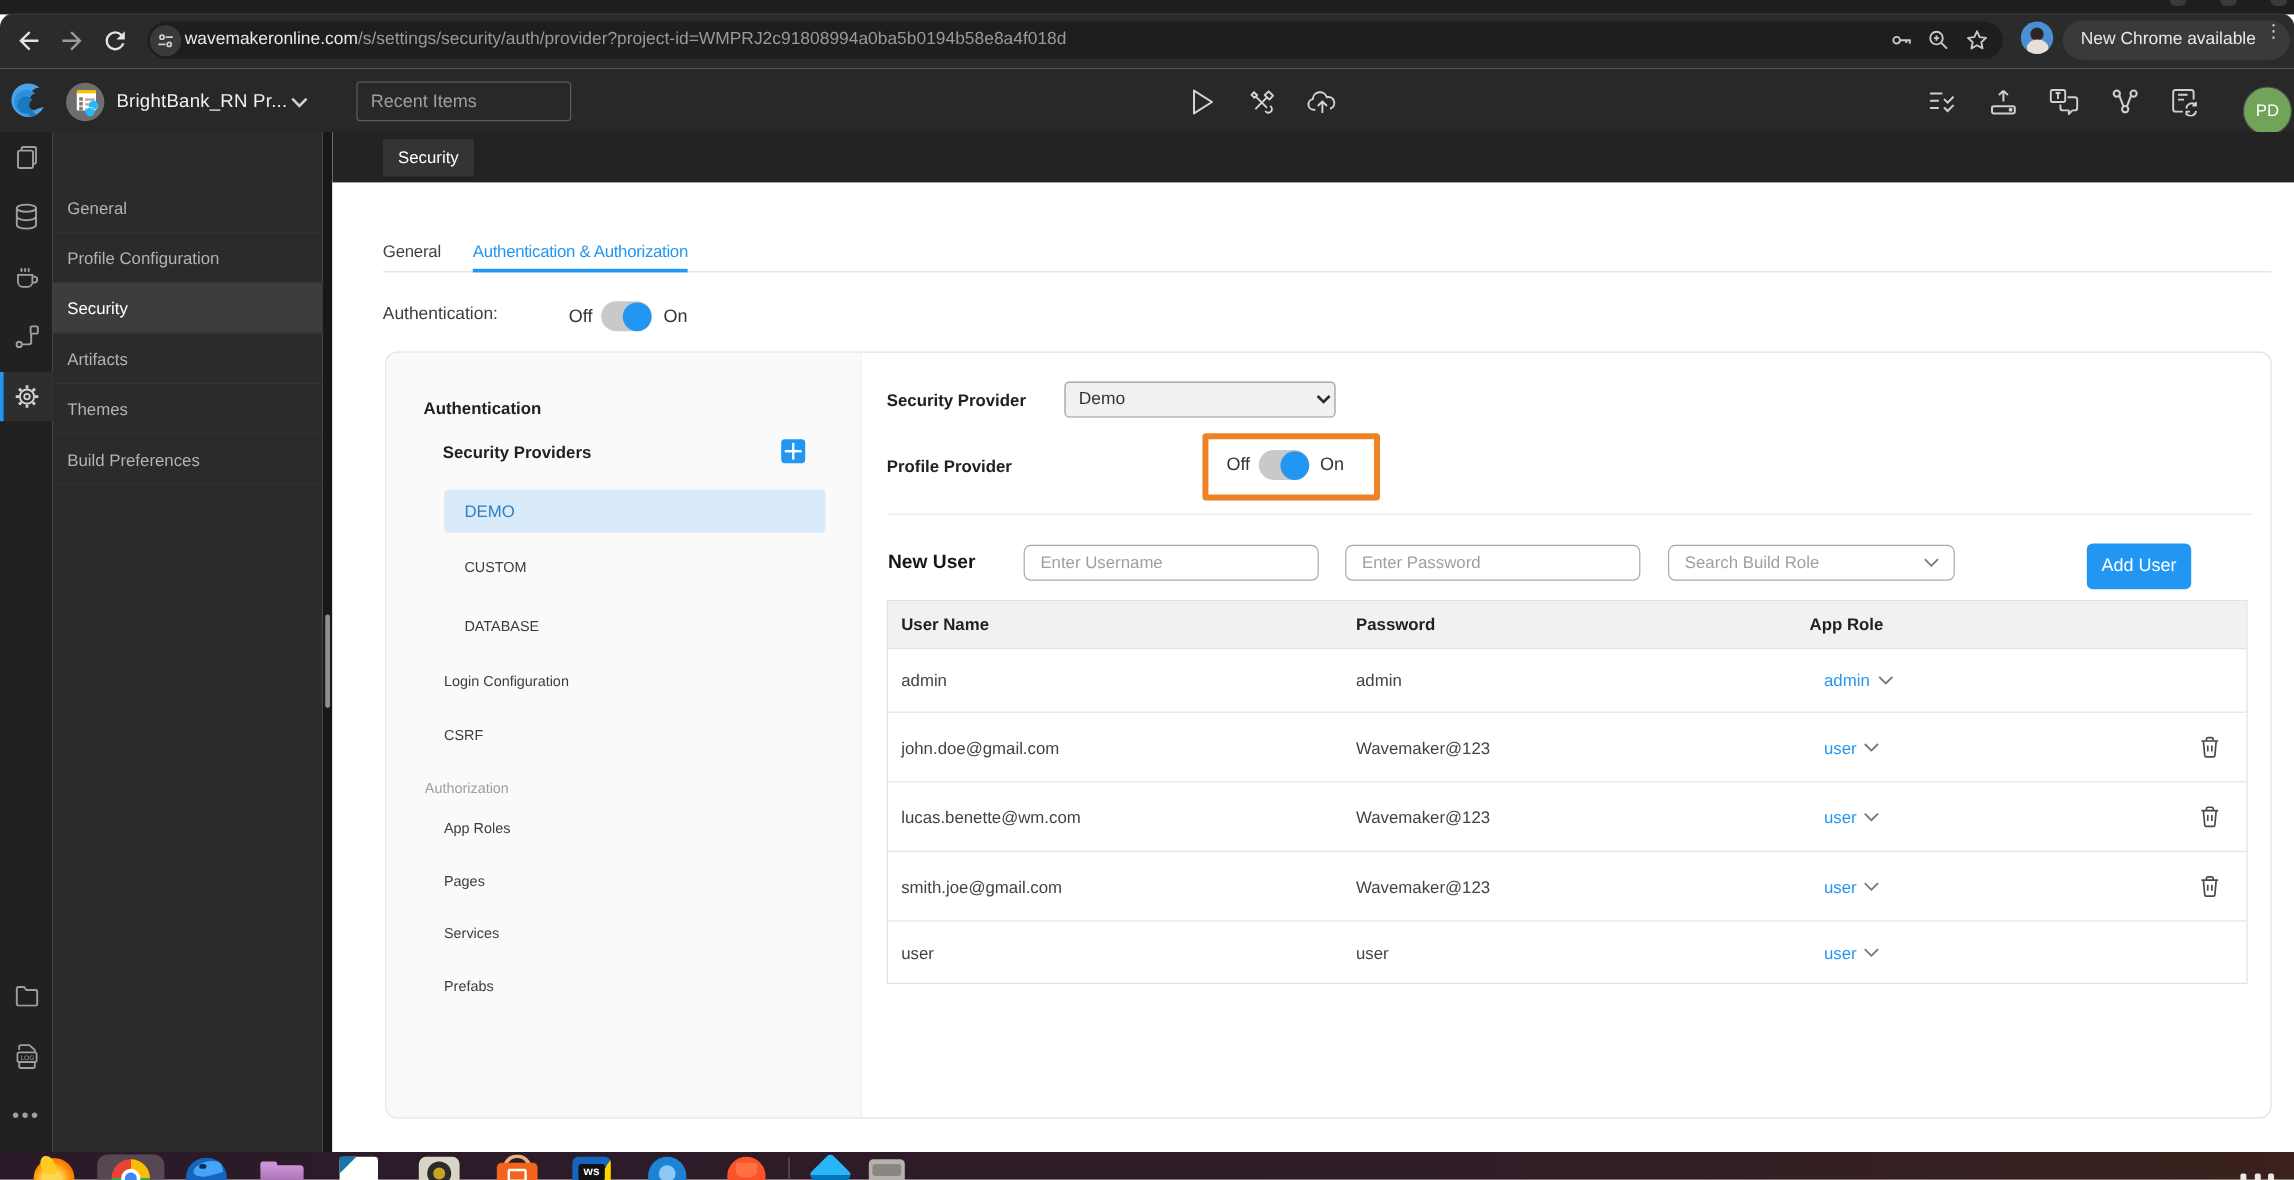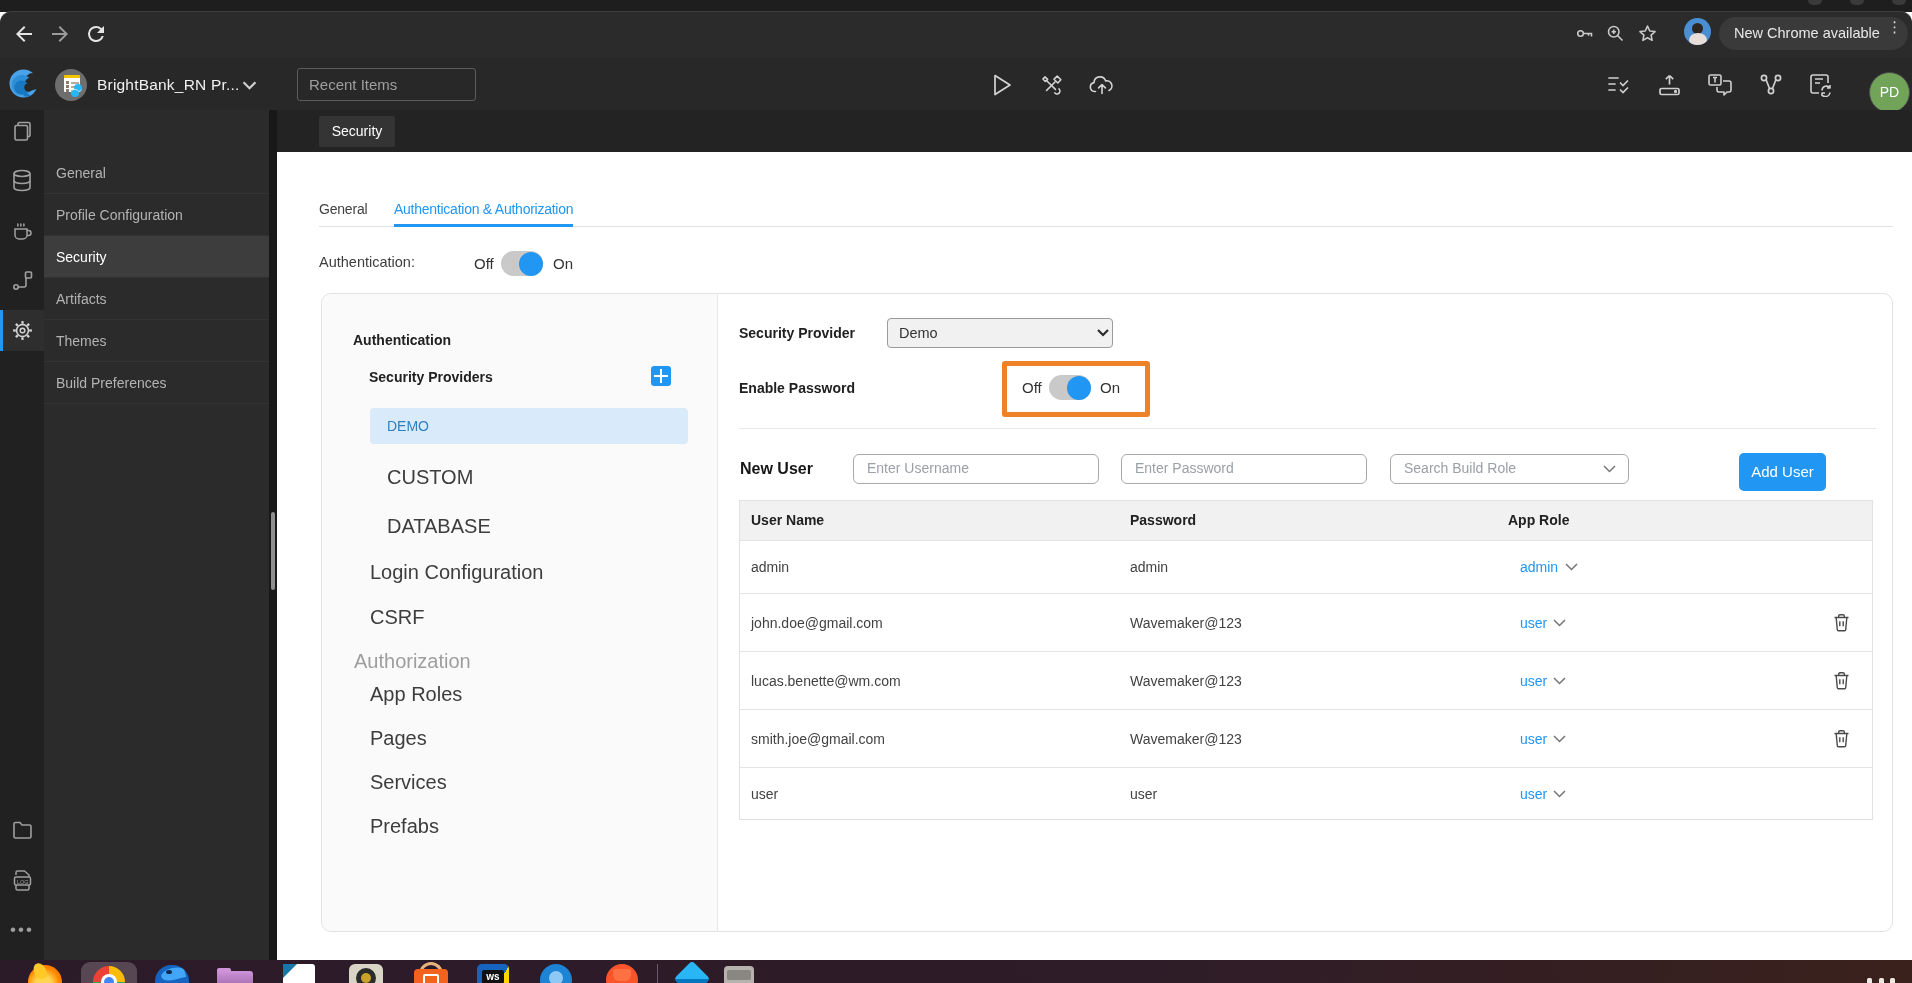--- a/index.html
+++ b/index.html
@@ -24,21 +24,21 @@
     font-size:15px; color:#e2e2e2; border-bottom:1px solid #3a3a3a;}
   .pitem { position:absolute; left:0; width:225px; height:42px; line-height:42px;
     padding-left:12px; font-size:14px; color:#b3b3b3; border-bottom:1px solid #333; }
   .pitem.active { background:#3d3d3d; color:#fff; }
   
   #bigpanel { left:44px; top:183px; width:1572px; height:639px;
     border:1px solid #e2e2e2; border-radius:10px; background:#fff; }
   #navpane { left:0; top:0; width:396px; height:637px; background:#fafafa;
     border-right:1px solid #e9e9e9; border-radius:10px 0 0 10px; }
   .navb { position:absolute; font-size:14px; font-weight:bold; color:#212121; }
-  .navi { position:absolute; font-size:20px; color:#3d3d3d; }
+  .navi { position:absolute; font-size:12px; color:#3d3d3d; }
   #demoitem { left:48px; top:114px; width:318px; height:36px; background:#d9eafa; border-radius:4px;
     line-height:36px; padding-left:17px; font-size:14px; color:#2f80bf; }
   
   .track { position:absolute; width:42px; height:25px; border-radius:13px; background:#c9c9c9; }
   .knob { position:absolute; width:24px; height:24px; border-radius:50%; background:#2196f3; }
   .tlab { position:absolute; font-size:15px; color:#333; }
   
   #utable { left:417px; top:206px; width:1134px; height:320px; border:1px solid #e1e1e1; }
   .th { position:absolute; top:0; height:39px; line-height:39px; font-size:14px; font-weight:bold; color:#212121; }
   #thead { position:absolute; left:0; top:0; width:1132px; height:39px; background:#f1f1f1; }
@@ -59,20 +59,30 @@
 <div class="abs" id="toolbar">
   <svg class="abs" style="left:12px;top:10px" width="24" height="24" viewBox="0 0 24 24">
       <path d="M20 11H7.8l5.6-5.6L12 4l-8 8 8 8 1.4-1.4L7.8 13H20z" fill="#e4e4e4"></path>
     </svg>
   <svg class="abs" style="left:48px;top:10px" width="24" height="24" viewBox="0 0 24 24">
       <path d="M4 11h12.2l-5.6-5.6L12 4l8 8-8 8-1.4-1.4 5.6-5.6H4z" fill="#9b9b9b"></path>
     </svg>
   <svg class="abs" style="left:84px;top:10px" width="24" height="24" viewBox="0 0 24 24">
       <path d="M17.65 6.35A7.96 7.96 0 0 0 12 4a8 8 0 1 0 7.73 10h-2.08A6 6 0 1 1 12 6c1.66 0 3.14.69 4.22 1.78L13 11h7V4z" fill="#e4e4e4"></path>
     </svg>
+  <div class="abs" id="urlpill">
+    <div class="abs" style="left:2px;top:2.5px;width:26px;height:26px;border-radius:50%;background:#3a3a3a;"></div>
+    <svg class="abs" style="left:7px;top:7.5px" width="16" height="16" viewBox="0 0 16 16" fill="none" stroke="#cfcfcf" stroke-width="1.4">
+      <circle cx="5" cy="5" r="1.7"></circle>
+        <line x1="8" y1="5" x2="14" y2="5"></line>
+      <circle cx="11" cy="11" r="1.7"></circle>
+        <line x1="2" y1="11" x2="8" y2="11"></line>
+    </svg>
+    <div class="urltext"><b>wavemakeronline.com</b>/s/settings/security/auth/provider?project-id=WMPRJ2c91808994a0ba5b0194b58e8a4f018d</div>
+  </div>
   <svg class="abs" style="left:1574px;top:11px" width="21" height="21" viewBox="0 0 24 24" fill="none" stroke="#c9c9c9" stroke-width="1.8">
     <circle cx="7.5" cy="12" r="3.2"></circle>
       <path d="M10.7 12h9.3v3.4M16.6 12v2.6"></path>
   </svg>
   <svg class="abs" style="left:1605px;top:11px" width="21" height="21" viewBox="0 0 24 24" fill="none" stroke="#c9c9c9" stroke-width="1.8">
     <circle cx="10" cy="10" r="6"></circle>
       <line x1="14.3" y1="14.3" x2="20" y2="20"></line>
       <line x1="7.5" y1="10" x2="12.5" y2="10"></line>
       <line x1="10" y1="7.5" x2="10" y2="12.5"></line>
   </svg>
@@ -255,21 +265,21 @@
       <div class="navi" style="left:48px;top:521px;">Prefabs</div>
     </div>
 
     <div class="navb" style="left:417px;top:31px;">Security Provider</div>
     <div class="abs" style="left:565px;top:24px;width:226px;height:30px;background:#f1f1f1;border:1px solid #9a9a9a;border-radius:4px;">
       <div class="abs" style="left:11px;top:0;height:28px;line-height:28px;font-size:14.5px;color:#333;">Demo</div>
       <svg class="abs" style="left:208px;top:9px" width="14" height="10" viewBox="0 0 14 10" fill="none" stroke="#2b2b2b" stroke-width="2.2">
           <path d="M2 2l5 5 5-5"></path>
         </svg>
     </div>
-    <div class="navb" style="left:417px;top:86px;">Enable Password</div>
+    <div class="navb" style="left:417px;top:86px;">Profile Provider</div>
     <div class="abs" style="left:680px;top:67px;width:148px;height:56px;border:5px solid #ef8226;border-radius:3px;"></div>
     <div class="tlab" style="left:700px;top:85px;">Off</div>
     <div class="track" style="left:727px;top:81px;"></div>
     <div class="knob" style="left:745px;top:81.5px;"></div>
     <div class="tlab" style="left:778px;top:85px;">On</div>
     <div class="abs" style="left:417px;top:134px;width:1137px;height:1px;background:#e8e8e8;"></div>
     <div class="abs" style="left:418px;top:166px;font-size:16px;font-weight:bold;color:#161616;">New User</div>
     <div class="abs" style="left:531px;top:160px;width:246px;height:30px;border:1.5px solid #a9a9a9;border-radius:6px;">
       <div class="abs" style="left:13px;top:0;height:27px;line-height:27px;font-size:14px;color:#9aa0a8;">Enter Username</div>
     </div>

